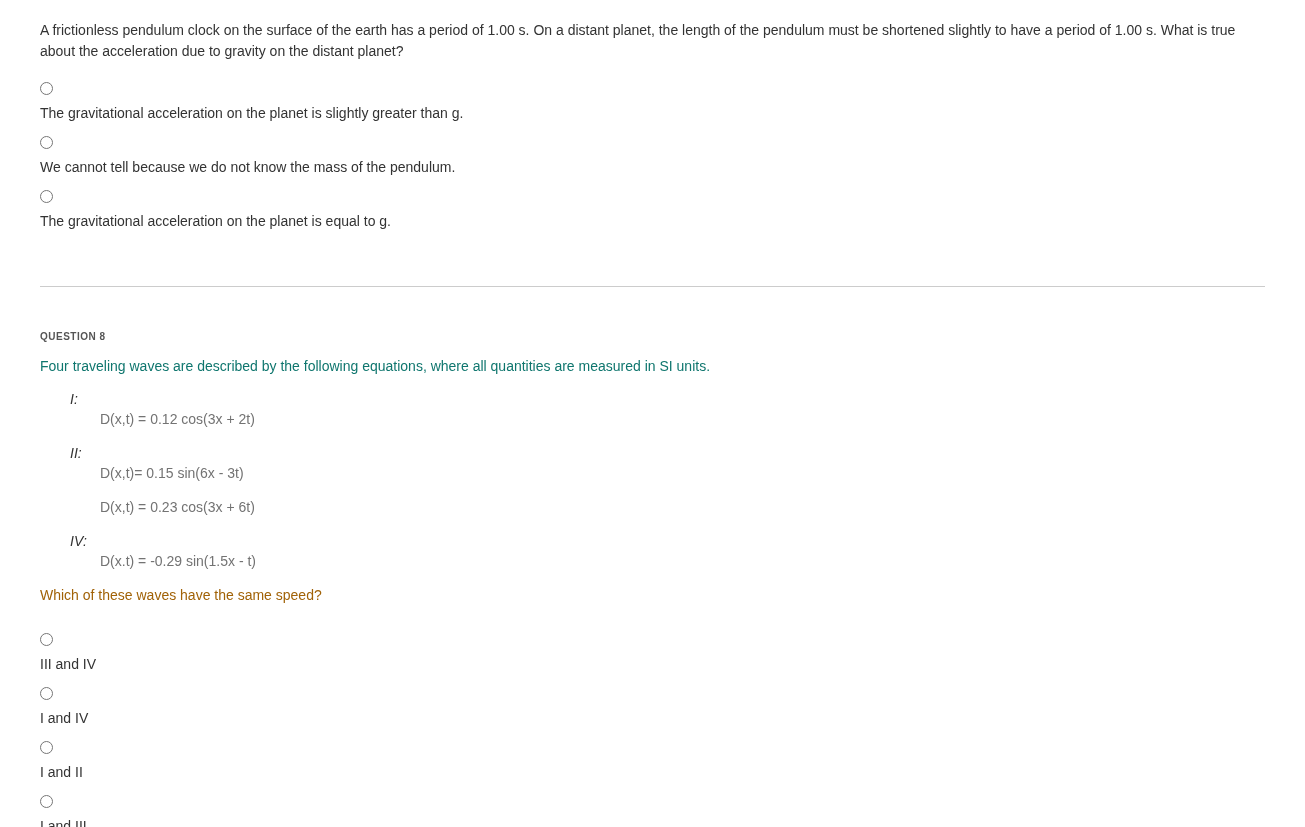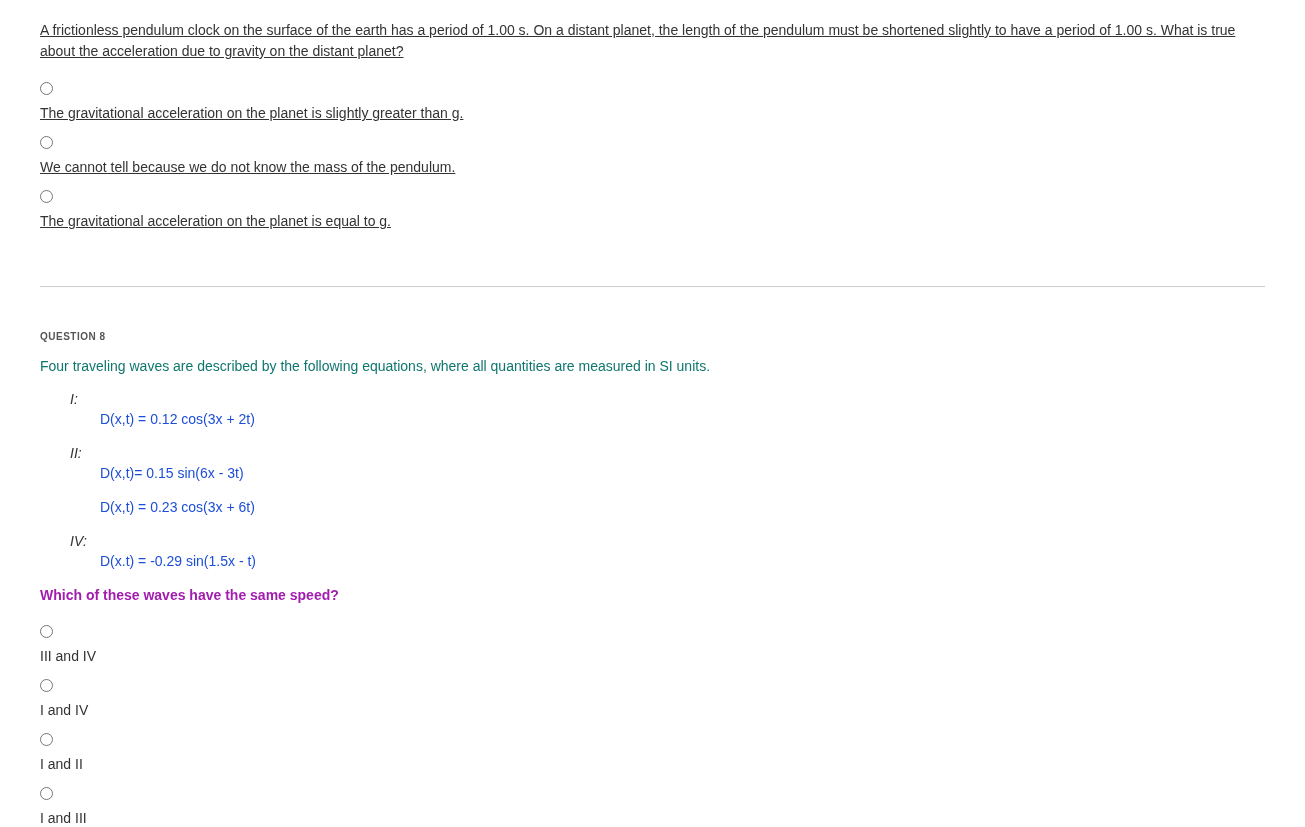--- a/index.html
+++ b/index.html
@@ -76,36 +76,35 @@
     }
 
     .wave-label {
       font-style: italic;
       margin-bottom: 4px;
       color: #333;
     }
 
     .wave-equation {
       margin-left: 30px;
-      color: #1d4ed8;
+      color: #737373;
     }
 
     .which-question {
-      margin-bottom: 20px;
-      font-weight: bold;
-      color: #a21caf;
+      margin-bottom: 28px;
+      font-weight: normal;
+      color: #a16207;
     }
 
     .question-section {
       padding: 20px 0;
     }
 
     .top-section {
       padding-bottom: 20px;
-      text-decoration: underline;
     }
   </style>
 </head>
 <body>
 
 <div class="page-container">
 
   <div class="top-section">
     <p class="question-intro">A frictionless pendulum clock on the surface of the earth has a period of 1.00 s. On a distant planet, the length of the pendulum must be shortened slightly to have a period of 1.00 s. What is true about the acceleration due to gravity on the distant planet?</p>
 

